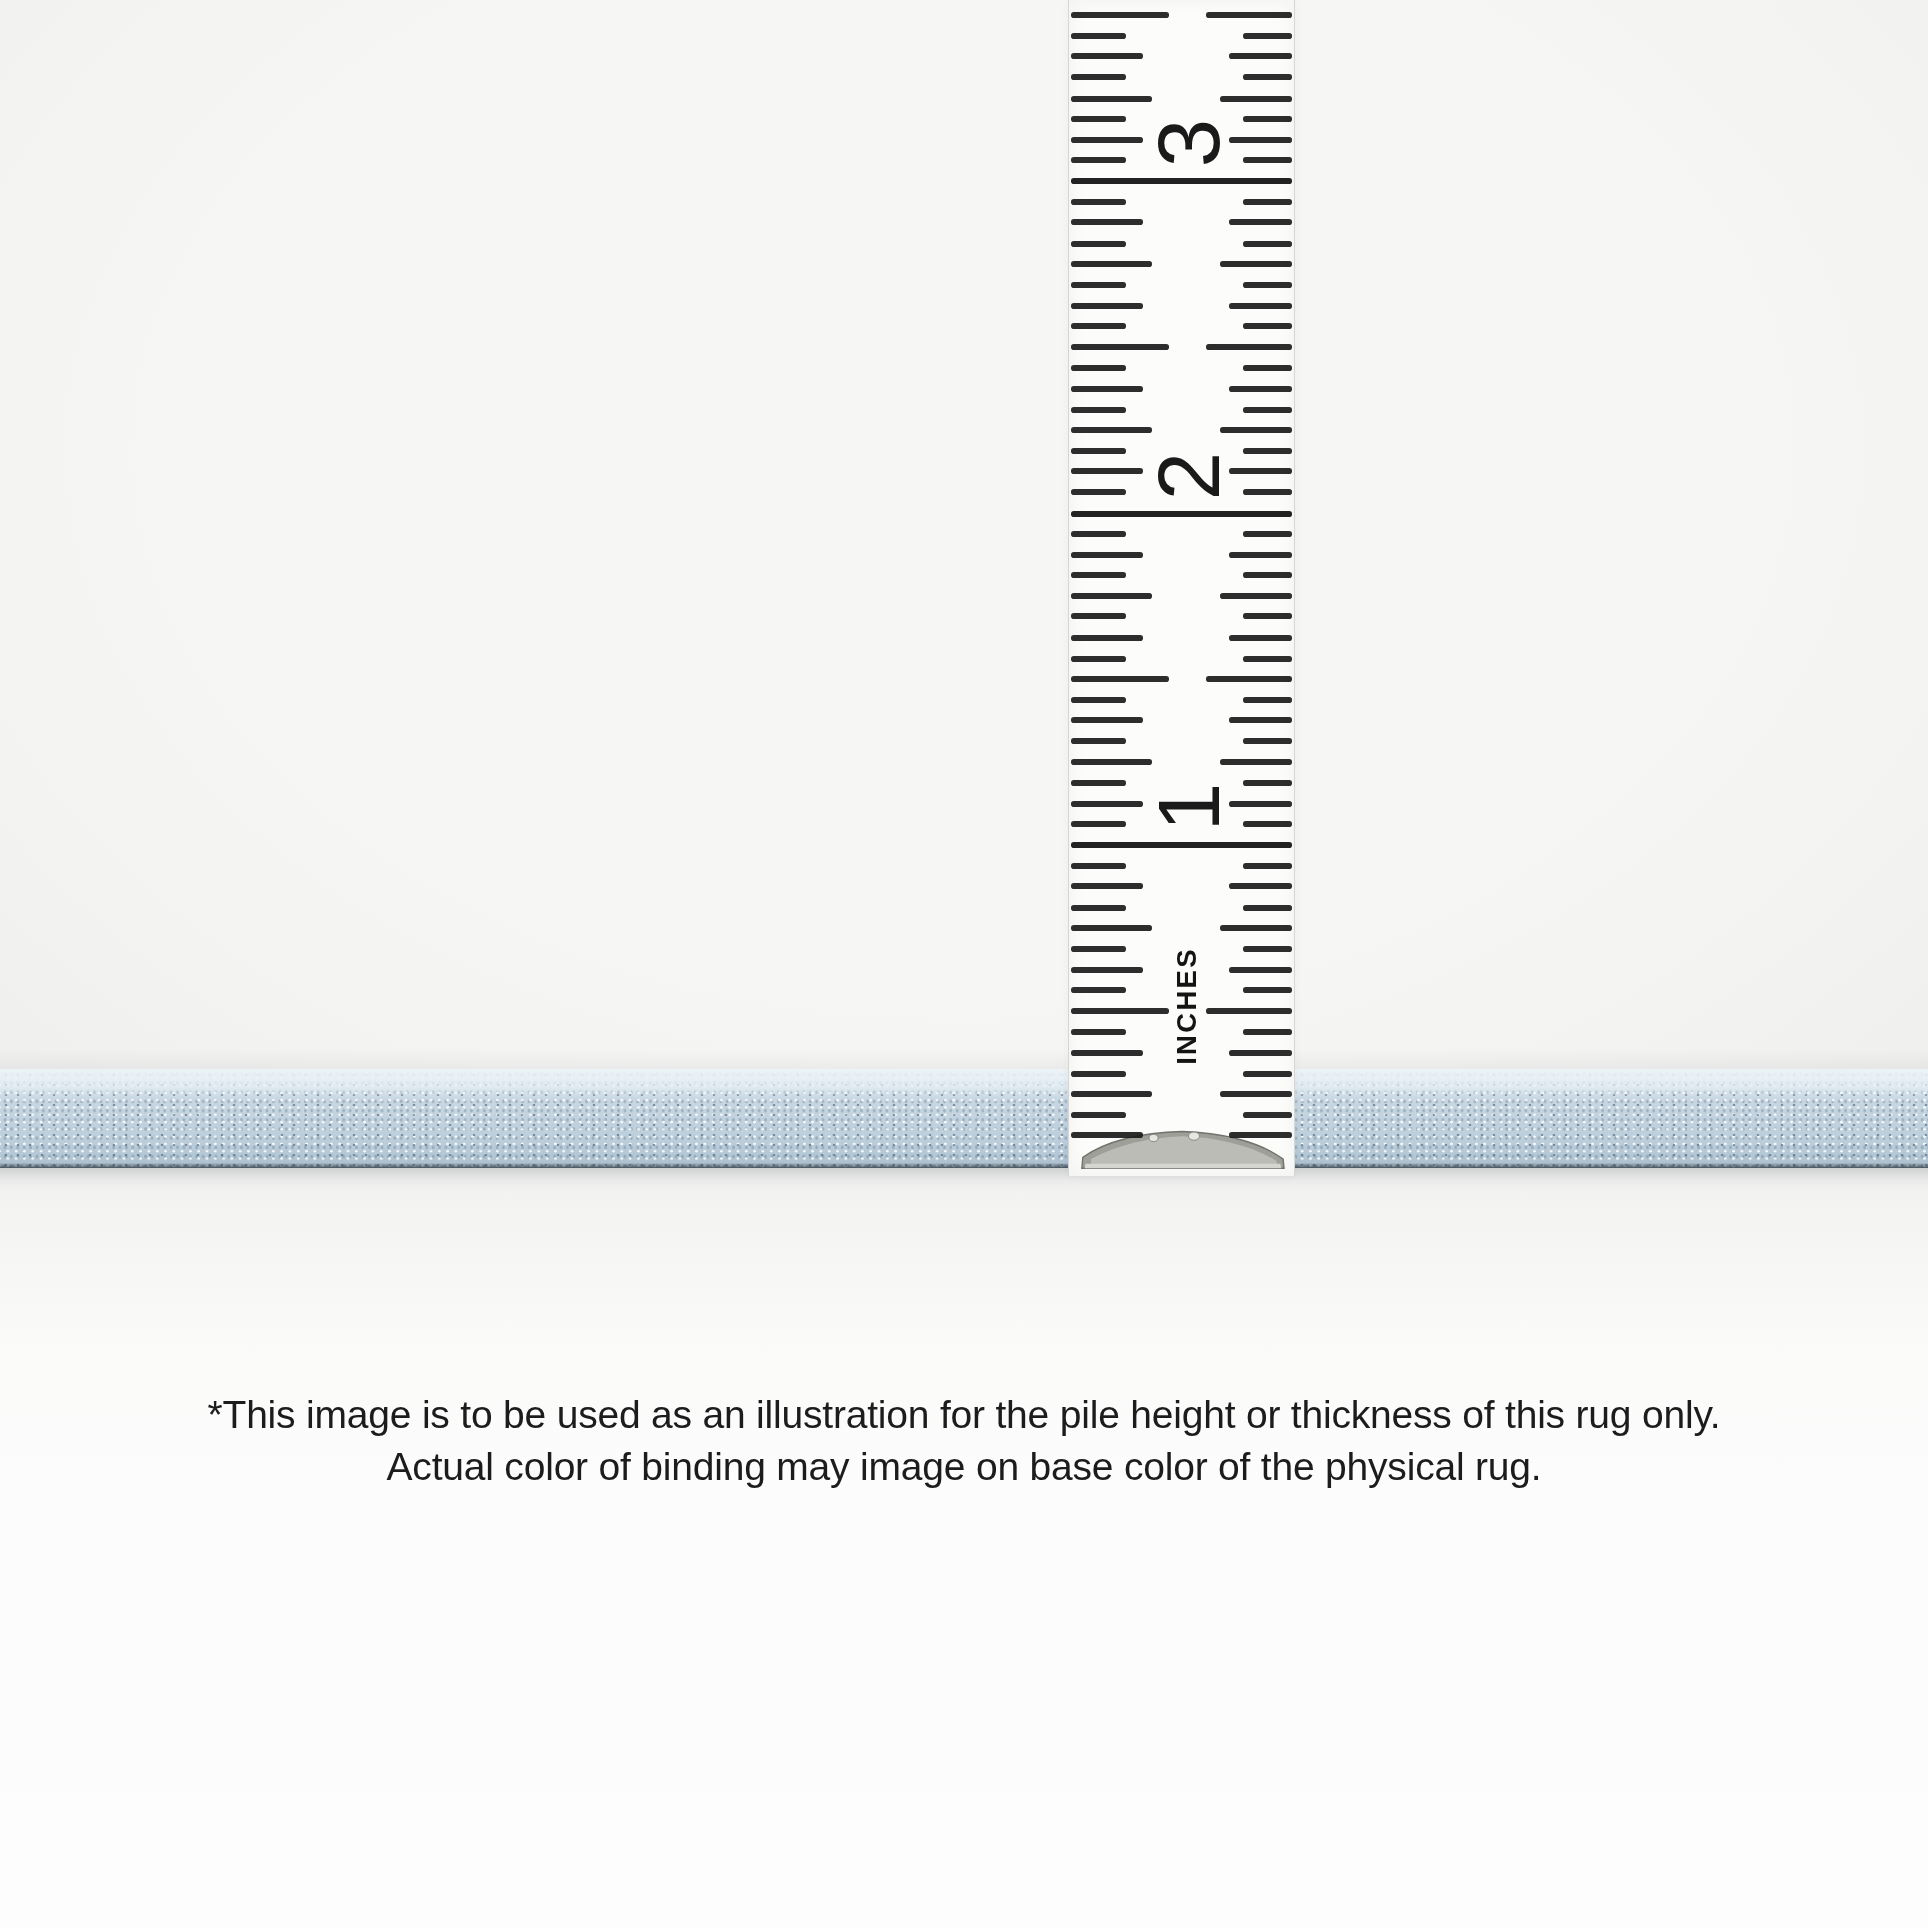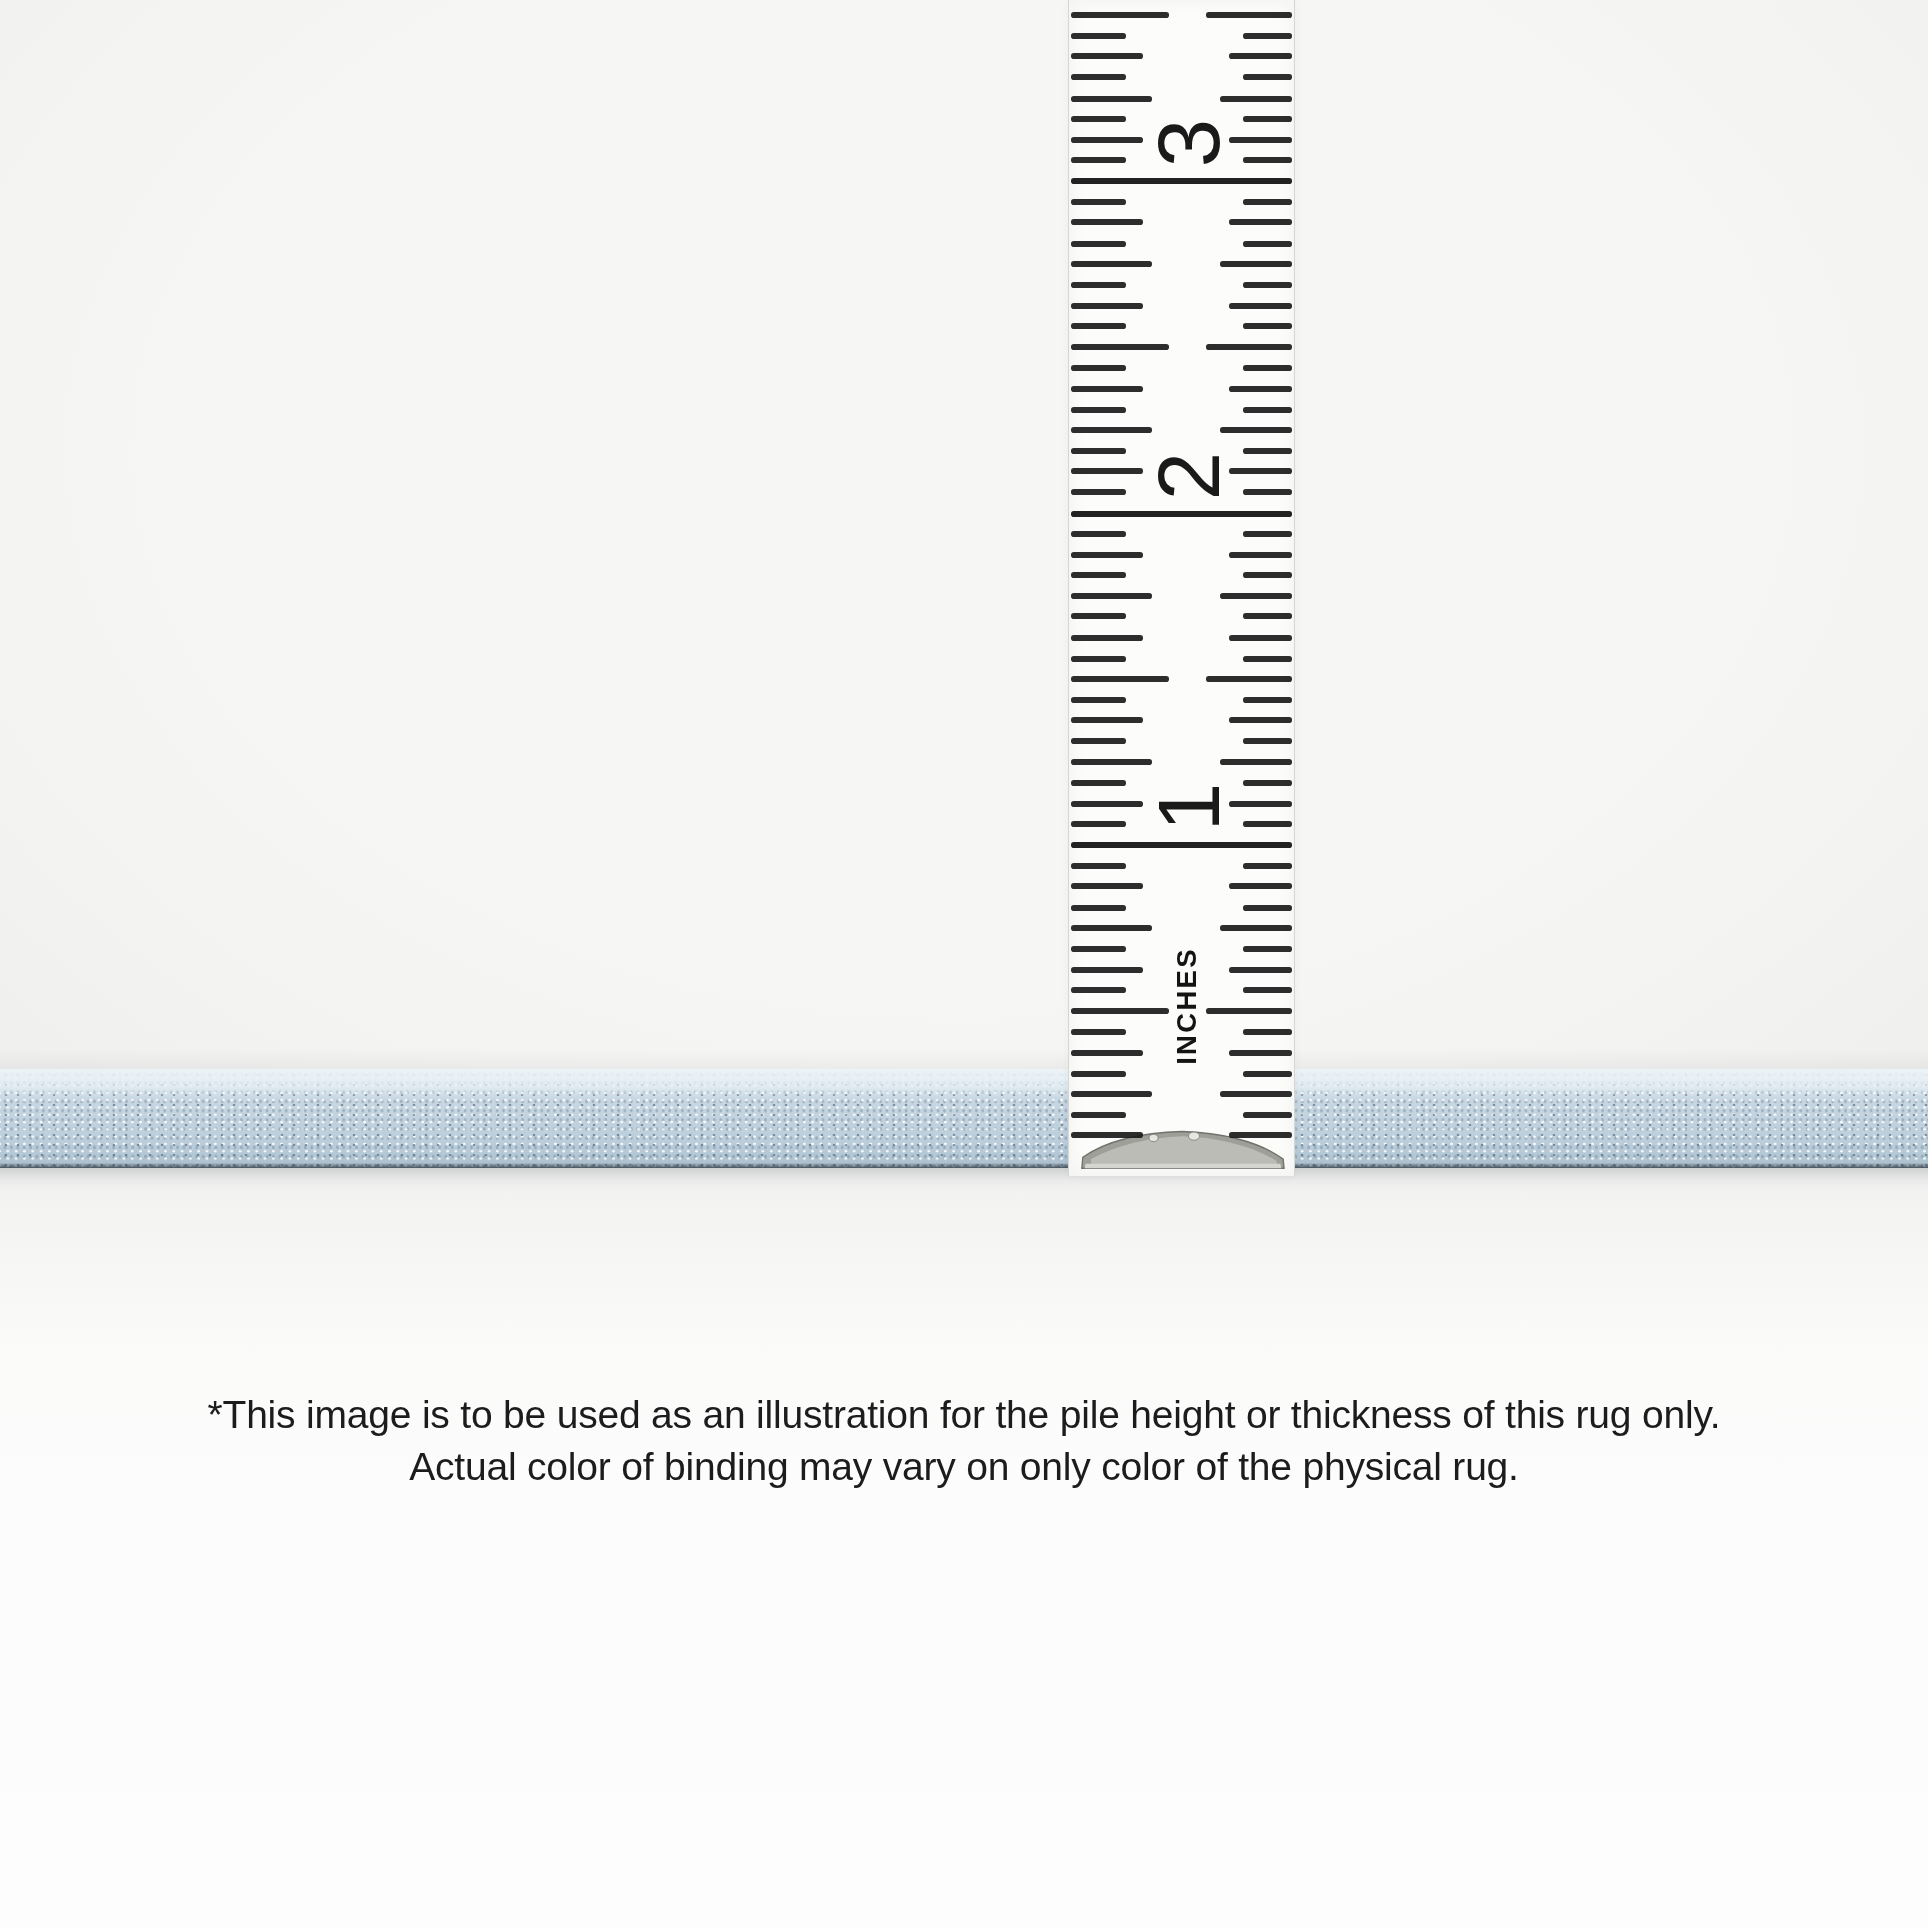--- a/index.html
+++ b/index.html
@@ -201,17 +201,17 @@
       <div class="tick left" style="top: 53px; width: 72px;"></div>
       <div class="tick right" style="top: 53px; width: 63px;"></div>
       <div class="tick left" style="top: 33px; width: 55px;"></div>
       <div class="tick right" style="top: 33px; width: 49px;"></div>
       <div class="tick left" style="top: 12px; width: 98px;"></div>
       <div class="tick right" style="top: 12px; width: 86px;"></div>
     </div>
 
   <div class="caption">
     <div>*This image is to be used as an illustration for the pile height or thickness of this rug only.</div>
-    <div>Actual color of binding may vary on only color of the physical rug.</div>
+    <div>Actual color of binding may image on base color of the physical rug.</div>
   </div>
 
 </div>
 
 
 </body></html>

